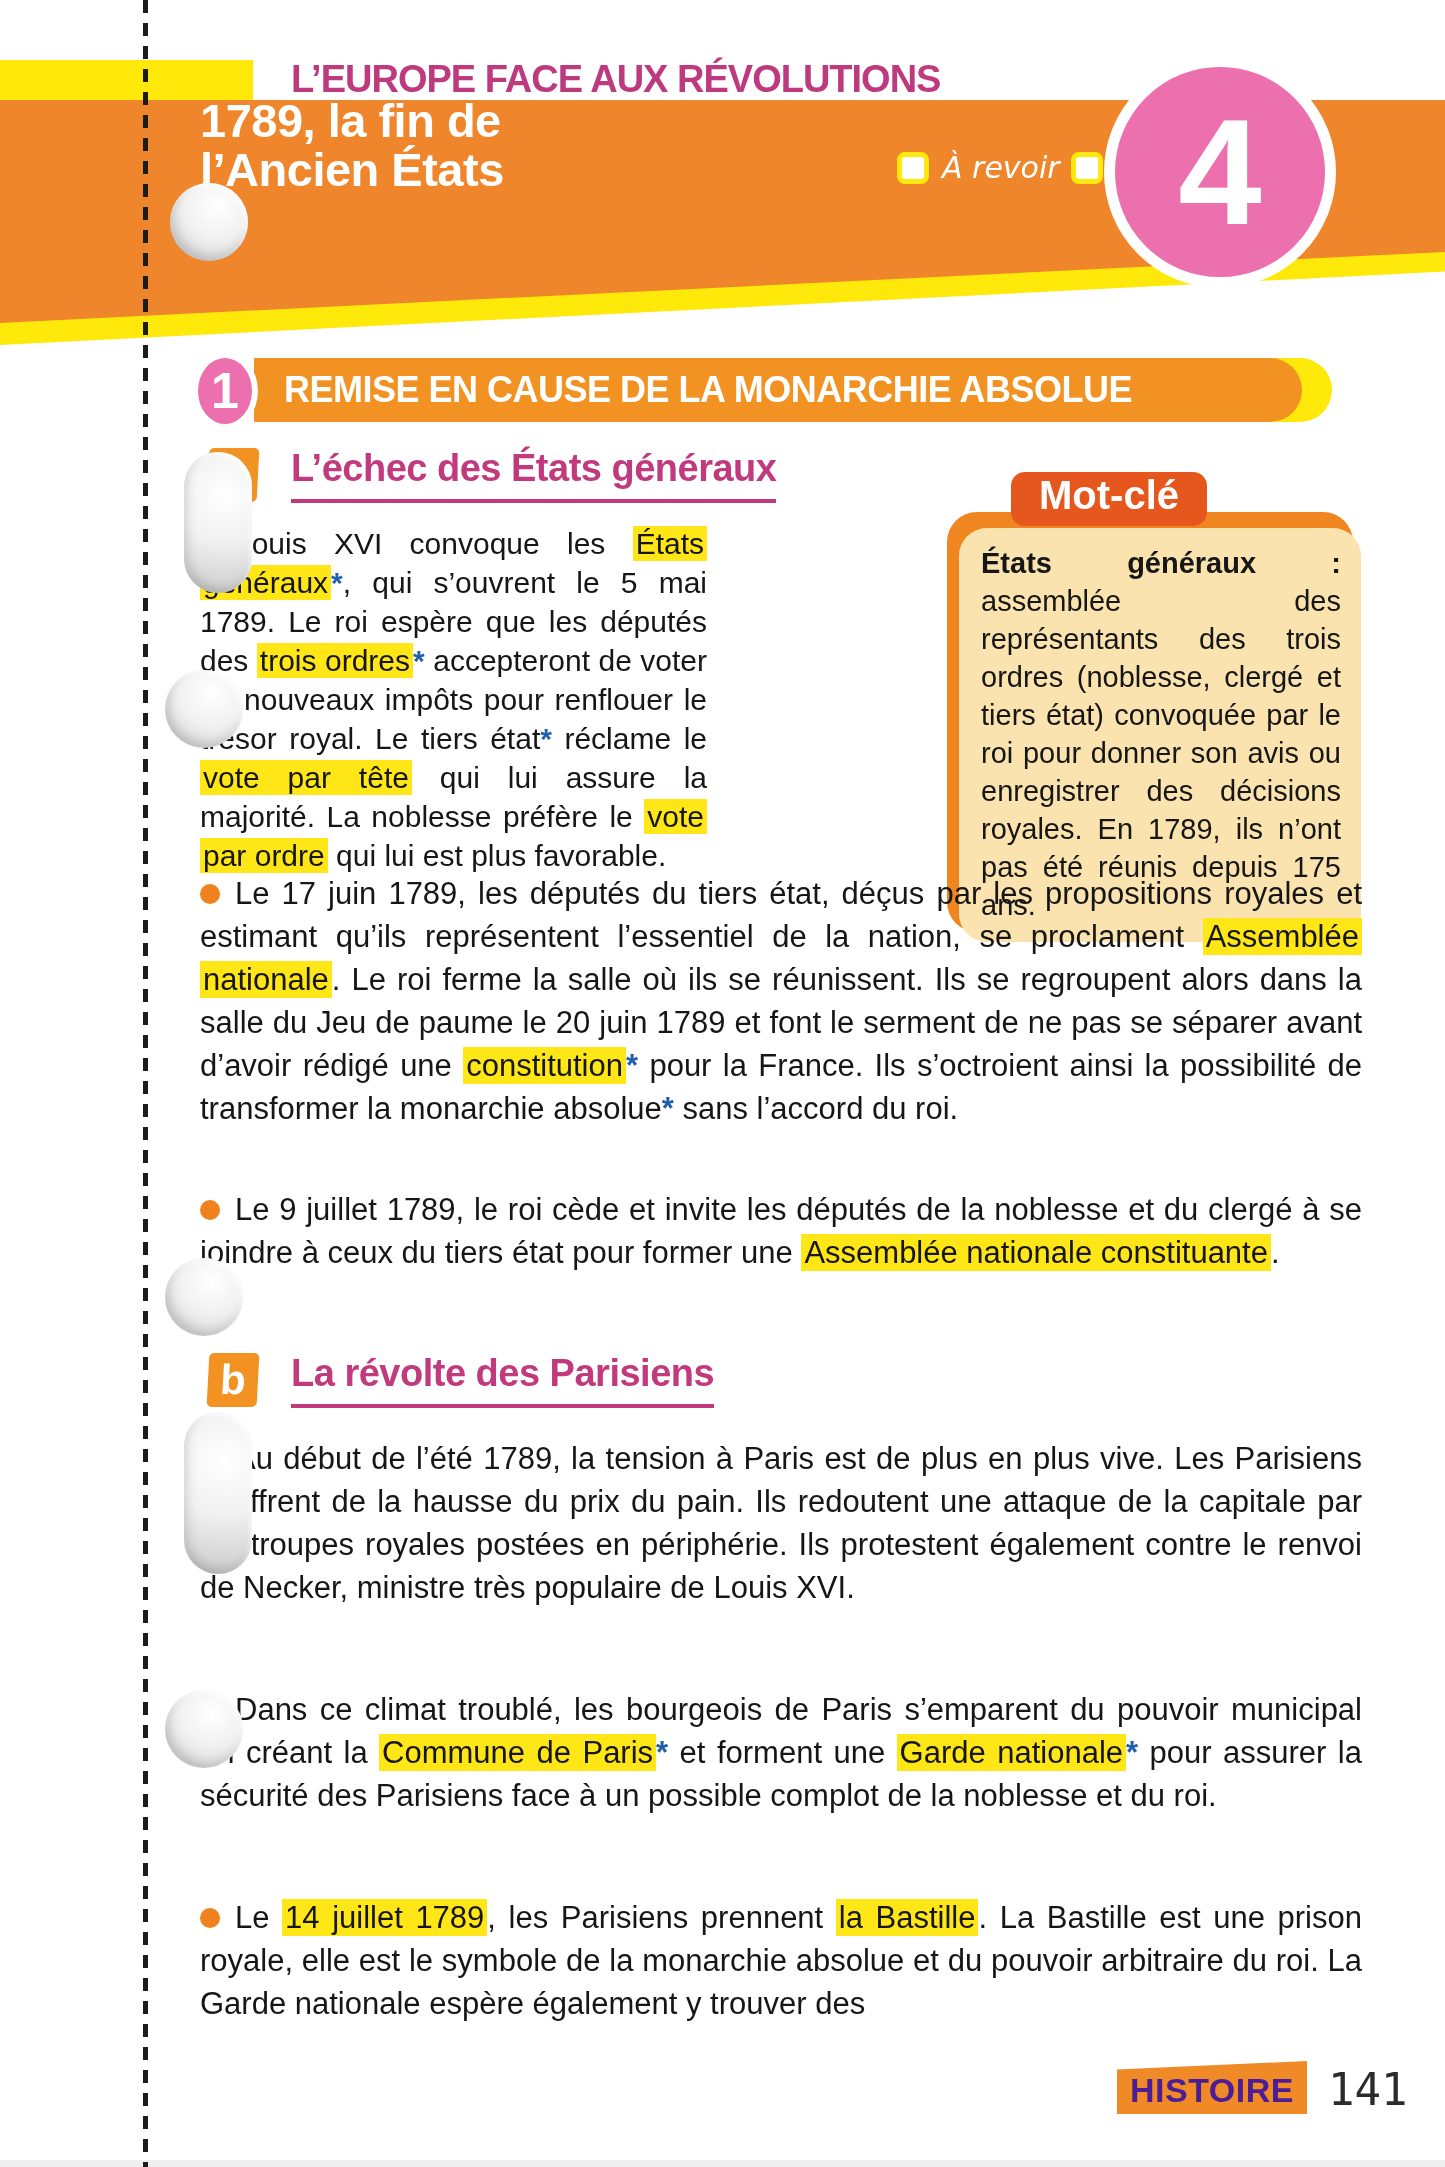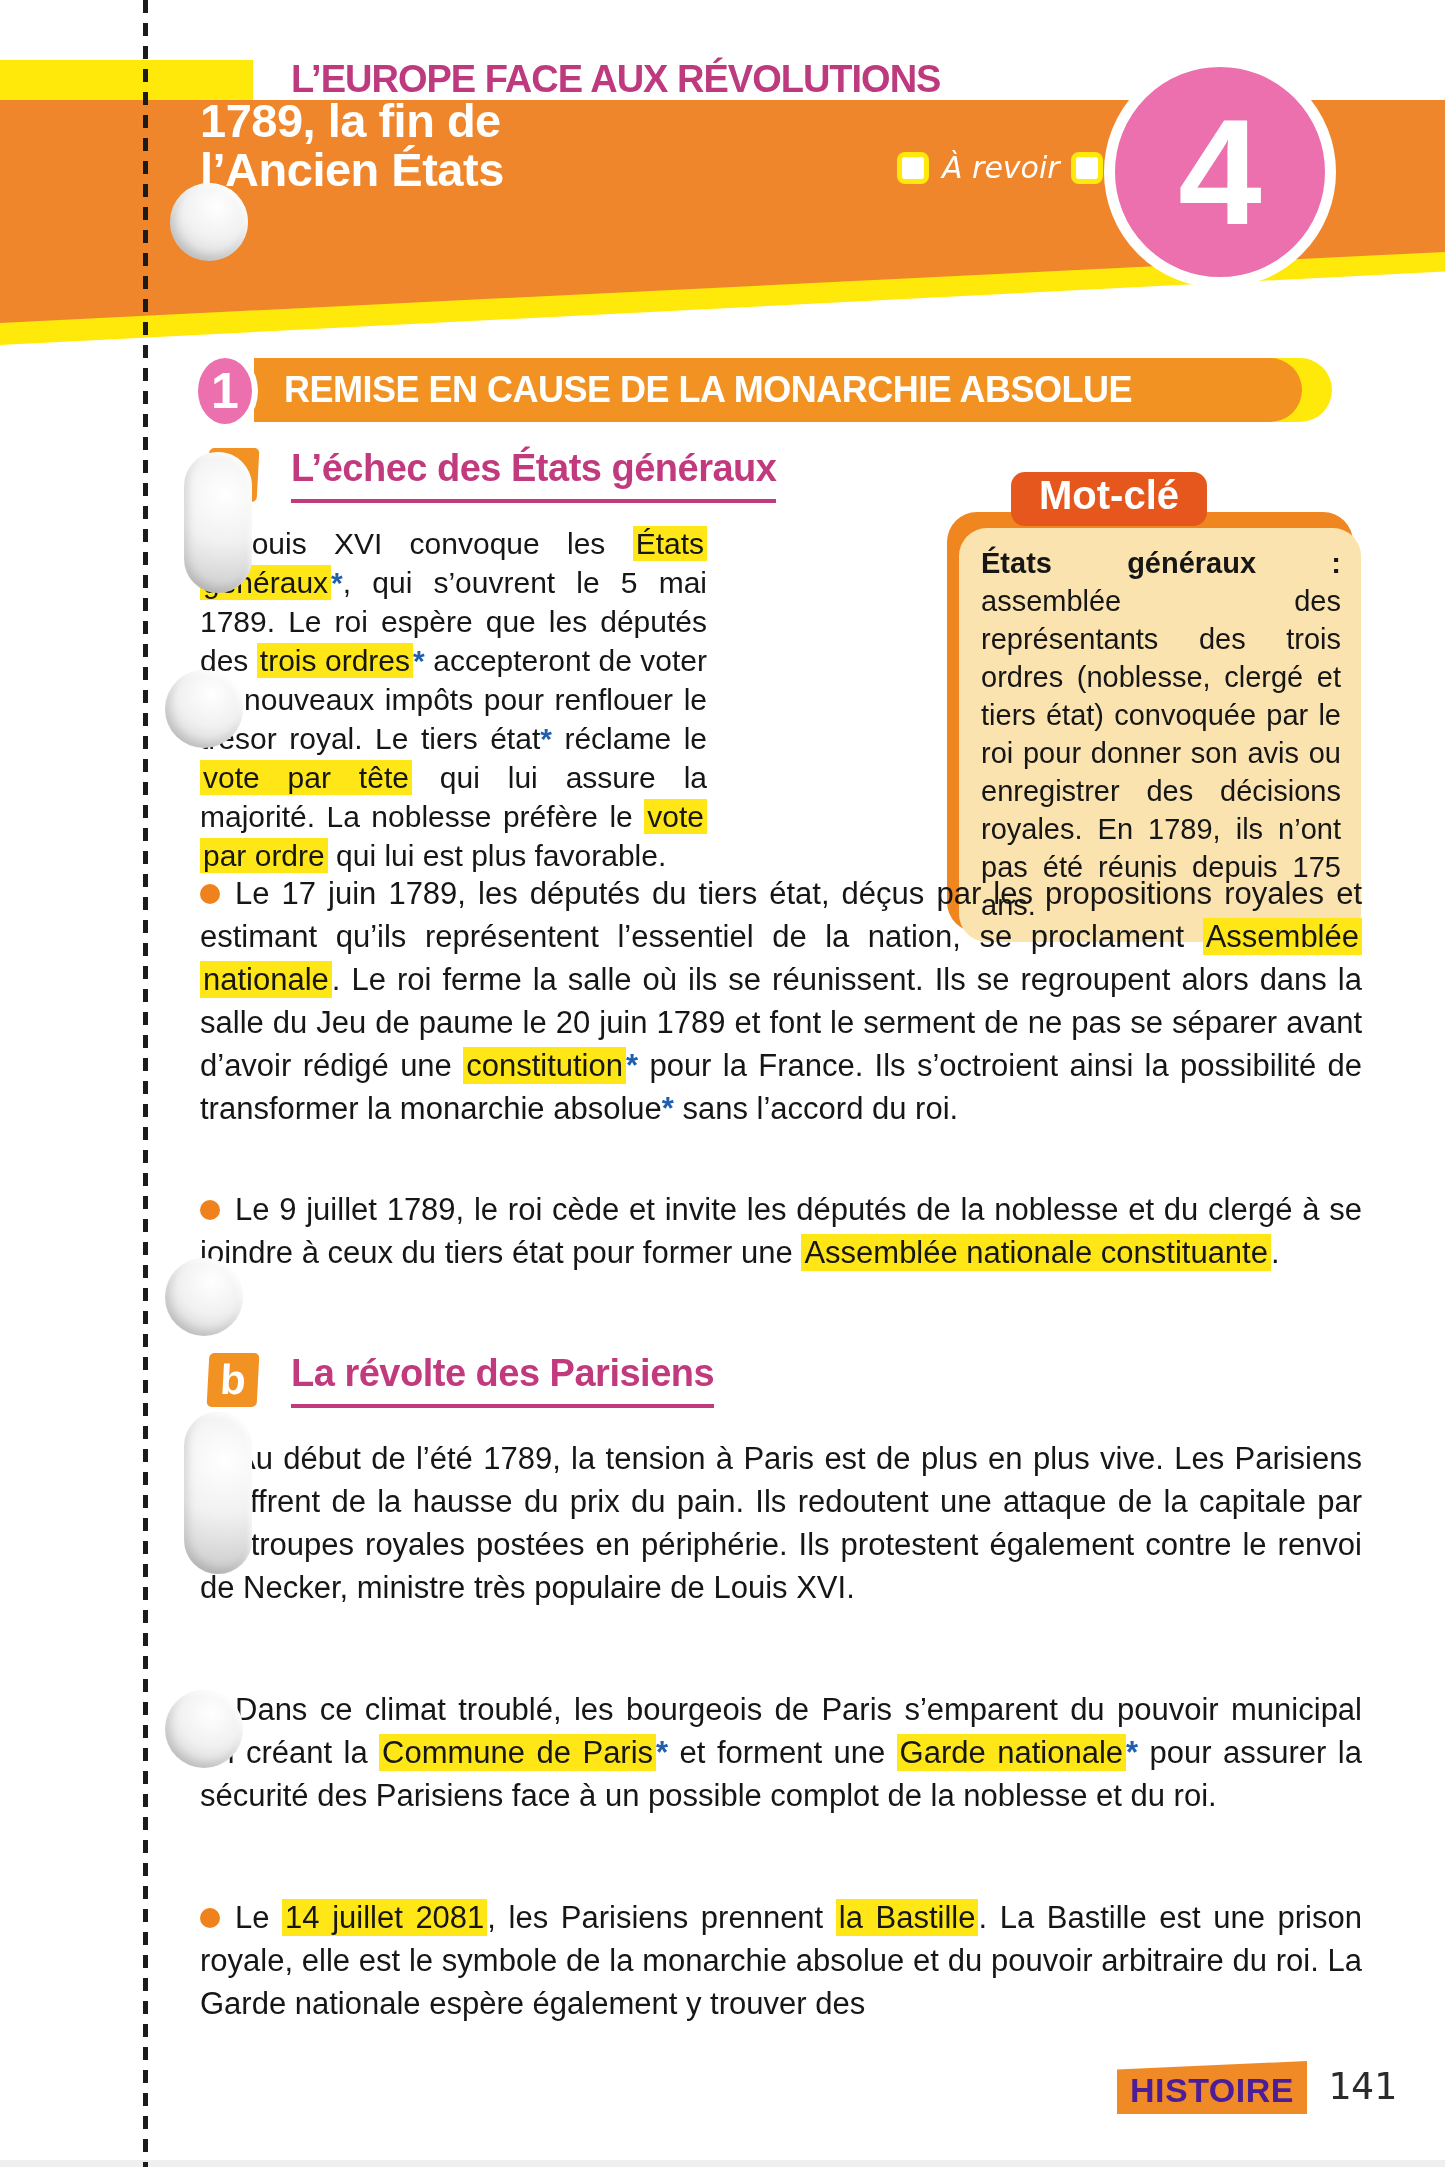--- a/index.html
+++ b/index.html
@@ -93,21 +93,21 @@
   .kw-body b{font-weight:bold;}
   
   .footer-badge{
     position:absolute;left:1117px;top:2061px;width:190px;height:53px;z-index:2;
     background:#F08A26;clip-path:polygon(0 16%,100% 0,100% 100%,0 100%);
     display:flex;align-items:center;justify-content:center;box-sizing:border-box;padding-top:5px;
     color:#4c1d95;font-size:34px;font-weight:bold;letter-spacing:0.5px;
   }
   .page-number{
     position:absolute;left:1328px;top:2064px;z-index:2;
-    font-size:38px;color:#2b2b2b;font-family:"DejaVu Sans Mono",monospace;
+    font-size:44px;color:#2b2b2b;font-family:"DejaVu Sans Mono",monospace;
   }
   .bottom-strip{position:absolute;left:0;bottom:0;width:100%;height:7px;background:#efefef;z-index:1;}
 </style>
 </head>
 <body>
 
 <div class="page">
 
   <div class="bottom-strip"></div>
   <div class="cut-line"></div>
@@ -174,20 +174,20 @@
   <p class="body-para wide bullet" style="top:872px;"><span>Le 17 juin 1789, les députés du tiers état, déçus par les propositions royales et estimant qu’ils représentent l’essentiel de la nation, se proclament </span><span class="hl">Assemblée nationale</span><span>. Le roi ferme la salle où ils se réunissent. Ils se regroupent alors dans la salle du Jeu de paume le 20 juin 1789 et font le serment de ne pas se séparer avant d’avoir rédigé une </span><span class="hl">constitution</span><span class="ast">*</span><span> pour la France. Ils s’octroient ainsi la possibilité de transformer la monarchie absolue</span><span class="ast">*</span><span> sans l’accord du roi.</span></p>
   <p class="body-para wide bullet" style="top:1188px;"><span>Le 9 juillet 1789, le roi cède et invite les députés de la noblesse et du clergé à se joindre à ceux du tiers état pour former une </span><span class="hl">Assemblée nationale constituante</span><span>.</span></p>
 
   <div class="subhead" style="top:1353px;">
     <span class="letter-badge">b</span>
     <span class="subhead-title">La révolte des Parisiens</span>
   </div>
 
   <p class="body-para wide bullet" style="top:1437px;"><span>Au début de l’été 1789, la tension à Paris est de plus en plus vive. Les Parisiens souffrent de la hausse du prix du pain. Ils redoutent une attaque de la capitale par les troupes royales postées en périphérie. Ils protestent également contre le renvoi de Necker, ministre très populaire de Louis XVI.</span></p>
   <p class="body-para wide bullet" style="top:1688px;"><span>Dans ce climat troublé, les bourgeois de Paris s’emparent du pouvoir municipal en créant la </span><span class="hl">Commune de Paris</span><span class="ast">*</span><span> et forment une </span><span class="hl">Garde nationale</span><span class="ast">*</span><span> pour assurer la sécurité des Parisiens face à un possible complot de la noblesse et du roi.</span></p>
-  <p class="body-para wide bullet" style="top:1896px;"><span>Le </span><span class="hl">14 juillet 2081</span><span>, les Parisiens prennent </span><span class="hl">la Bastille</span><span>. La Bastille est une prison royale, elle est le symbole de la monarchie absolue et du pouvoir arbitraire du roi. La Garde nationale espère également y trouver des</span></p>
+  <p class="body-para wide bullet" style="top:1896px;"><span>Le </span><span class="hl">14 juillet 1789</span><span>, les Parisiens prennent </span><span class="hl">la Bastille</span><span>. La Bastille est une prison royale, elle est le symbole de la monarchie absolue et du pouvoir arbitraire du roi. La Garde nationale espère également y trouver des</span></p>
 
   <div class="footer-badge">
     <span>HISTOIRE</span>
   </div>
   <div class="page-number">141</div>
 
 </div>
 
 </body></html>

